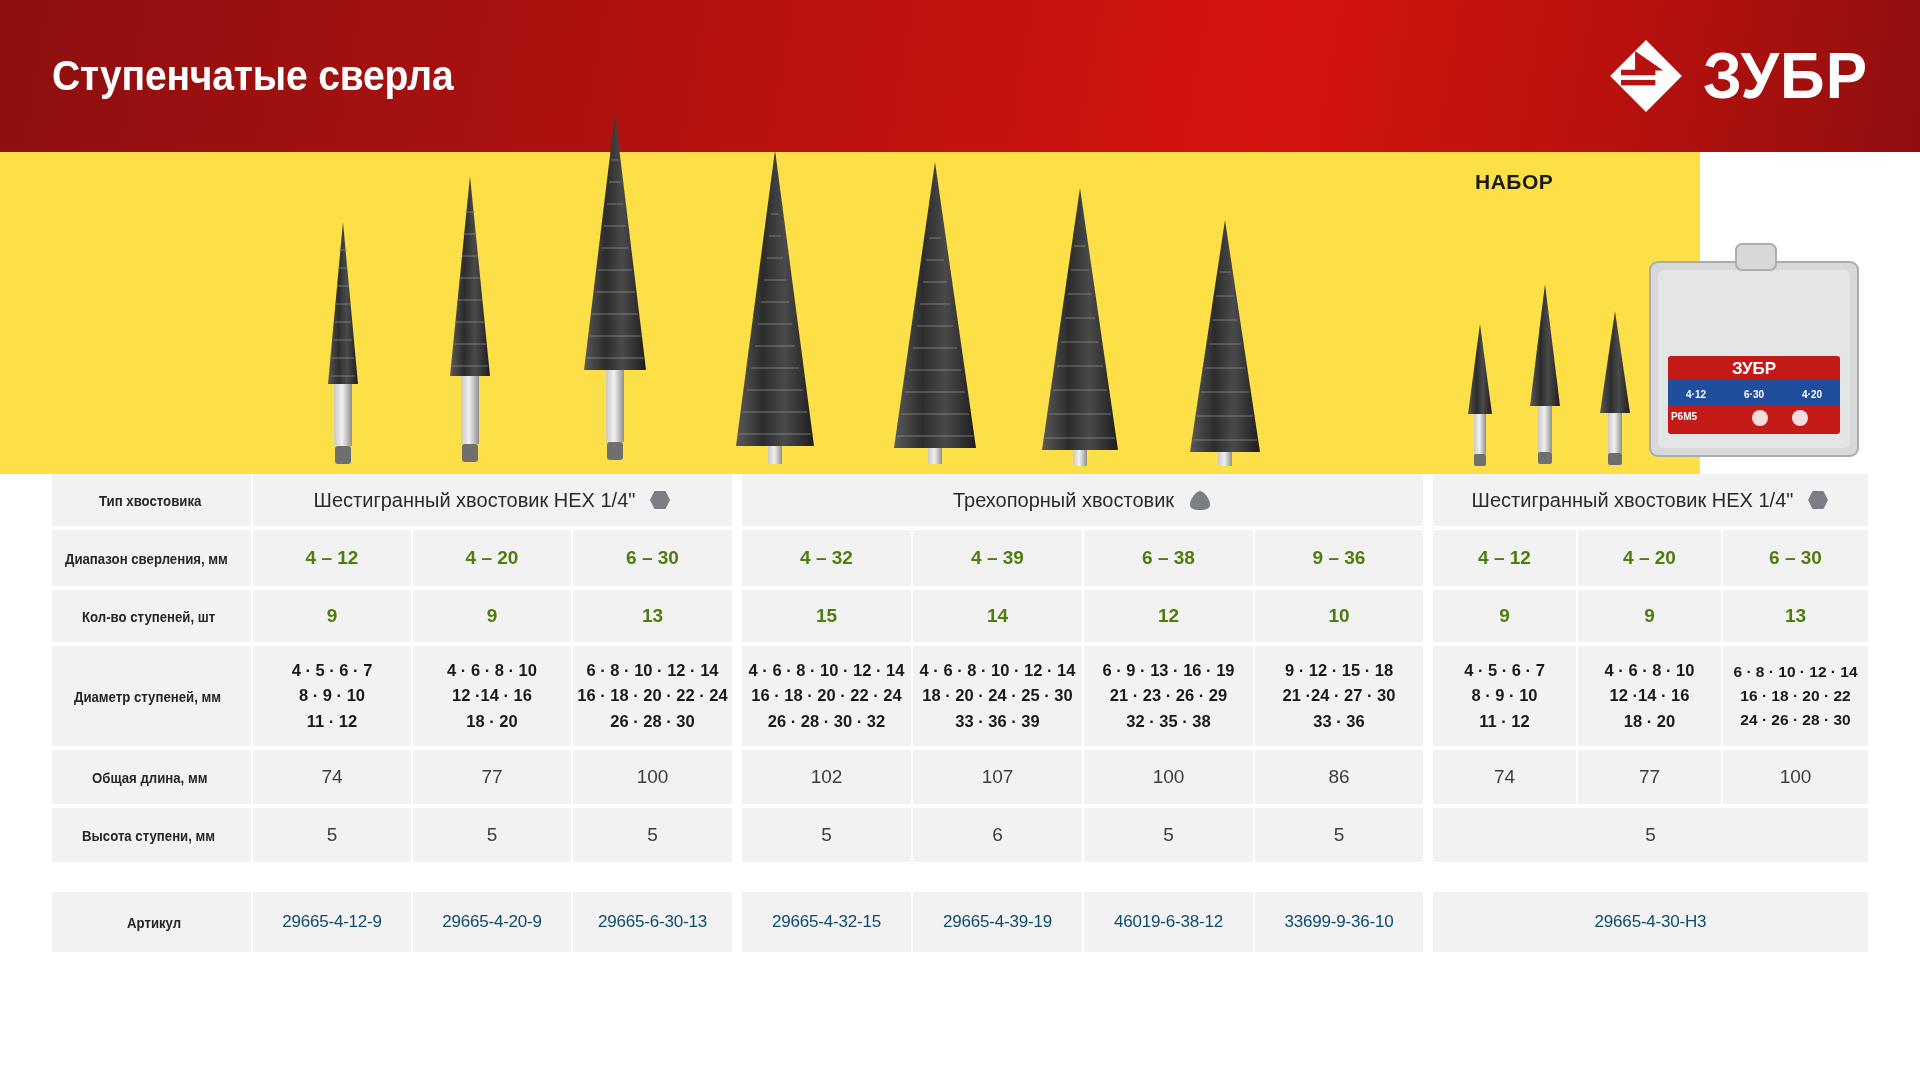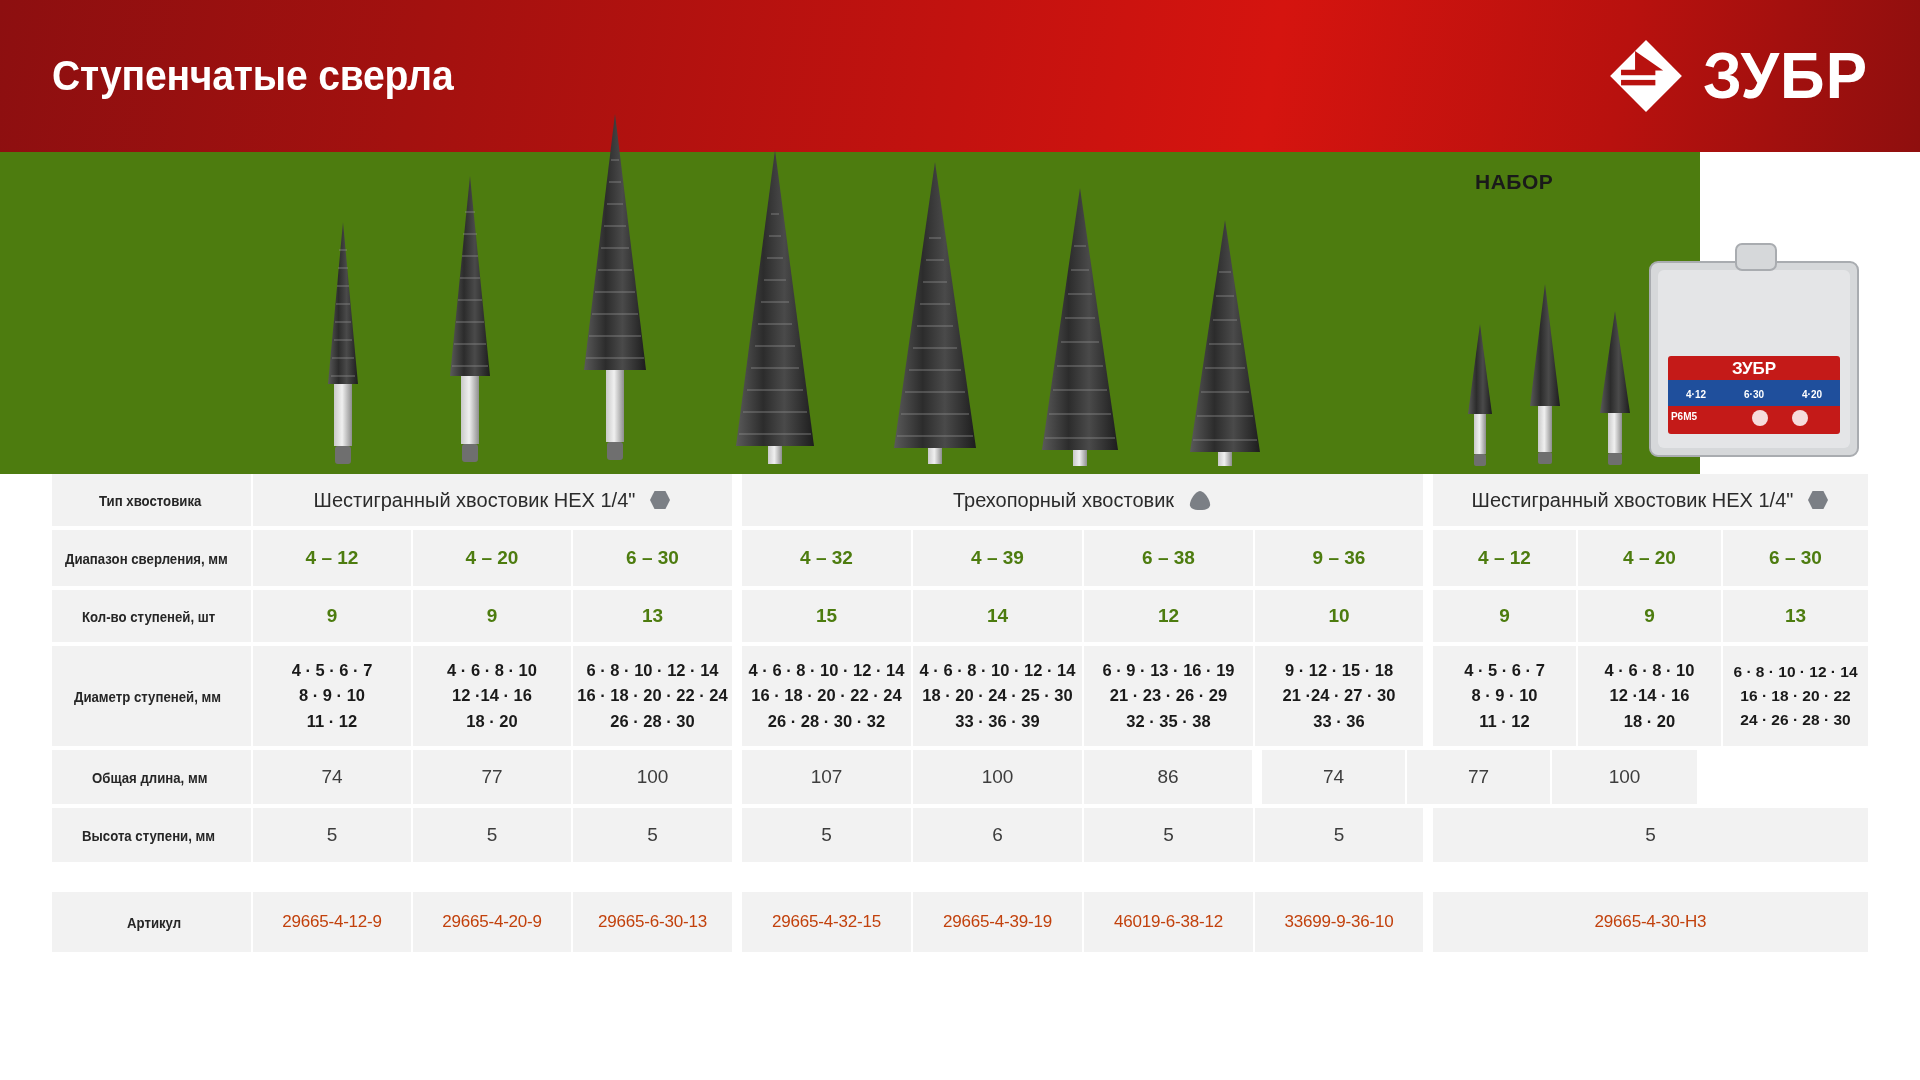--- a/index.html
+++ b/index.html
@@ -27,21 +27,21 @@
   .logo { display: flex; align-items: center; gap: 18px; }
   .logo-mark { width: 78px; height: 78px; display: block; }
   .logo-text {
     color: #fff; font-size: 62px; font-weight: bold; letter-spacing: 1px;
     transform: scaleY(1.06); line-height: 0.95;
   }
 
   
   .products {
     position: absolute; left: 0; top: 152px; width: 1700px; height: 322px;
-    background: #4d7c0f;
+    background: #fde047;
   }
   .drill { position: absolute; bottom: 8px; }
   .set-label {
     position: absolute; font-size: 21px; font-weight: bold; color: #1a1a1a;
     letter-spacing: 0.5px;
   }
 
   
   .table-wrap { position: absolute; left: 52px; top: 474px; width: 1816px; }
 
@@ -67,21 +67,21 @@
   .h-shank  { height: 52px; }
   .h-range  { height: 56px; }
   .h-count  { height: 52px; }
   .h-dia    { height: 100px; }
   .h-len    { height: 54px; }
   .h-step   { height: 54px; }
   .h-art    { height: 60px; }
 
   .v-bold   { font-size: 19px; font-weight: bold; color: #4d7c0f; }
   .v-light  { font-size: 19px; font-weight: normal; color: #3d3d3d; }
-  .v-art    { font-size: 17px; font-weight: normal; color: #c2410c; letter-spacing: -0.2px; text-align: right; }
+  .v-art    { font-size: 17px; font-weight: normal; color: #0c4a6e; letter-spacing: -0.2px; text-align: right; }
   .v-shank  { font-size: 20px; font-weight: normal; color: #2b2b2b; display: flex; align-items: center; gap: 14px; }
   .v-dia    { font-size: 16.5px; font-weight: bold; color: #1a1a1a; line-height: 1.55; white-space: nowrap; }
 
   .hexicon { width: 22px; height: 20px; display: inline-block; }
   .triicon { width: 24px; height: 21px; display: inline-block; }
 
   .art-spacer { height: 26px; }
 
   
   .footer {
@@ -433,20 +433,21 @@
     </div>
 
     <div class="trow">
       <div class="cell label h-len rowlabel-col">
         <span>Общая длина, мм</span>
       </div>
       <div class="cell h-len v-light" style="width:160px">74</div>
       <div class="cell h-len v-light" style="width:160px">77</div>
       <div class="cell h-len v-light" style="width:161px">100</div>
       <div style="width:8px"></div>
+      <div class="cell h-len v-light" style="width:171px">102</div>
       <div class="cell h-len v-light" style="width:171px">107</div>
       <div class="cell h-len v-light" style="width:171px">100</div>
       <div class="cell h-len v-light" style="width:170px">86</div>
       <div style="width:8px"></div>
       <div class="cell h-len v-light" style="width:145px">74</div>
       <div class="cell h-len v-light" style="width:145px">77</div>
       <div class="cell h-len v-light" style="width:145px">100</div>
     </div>
 
     <div class="trow">

